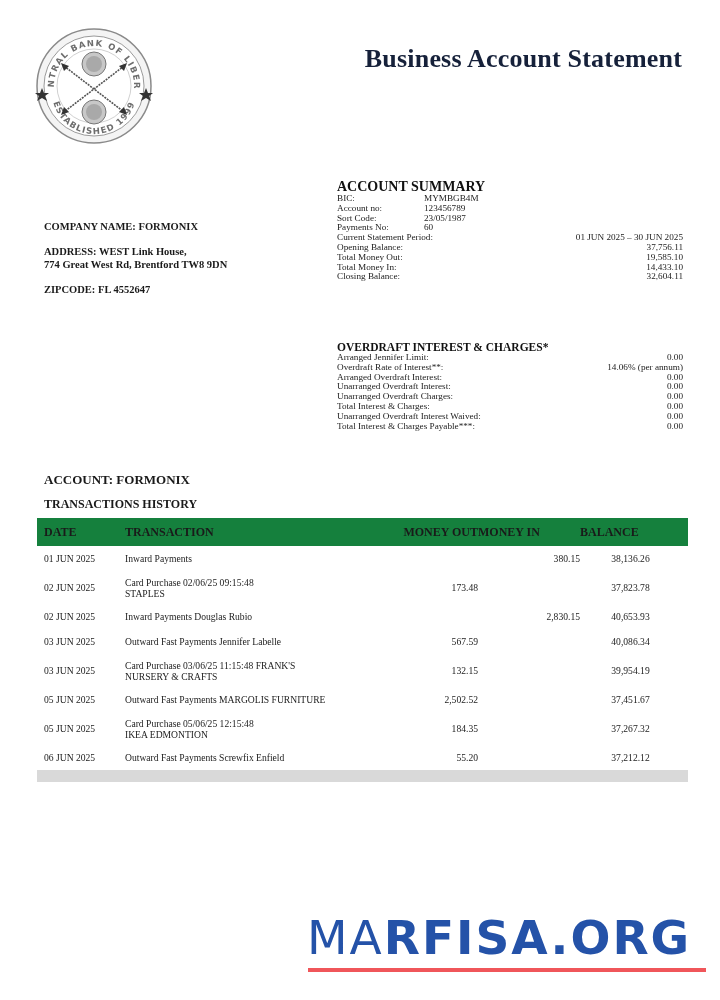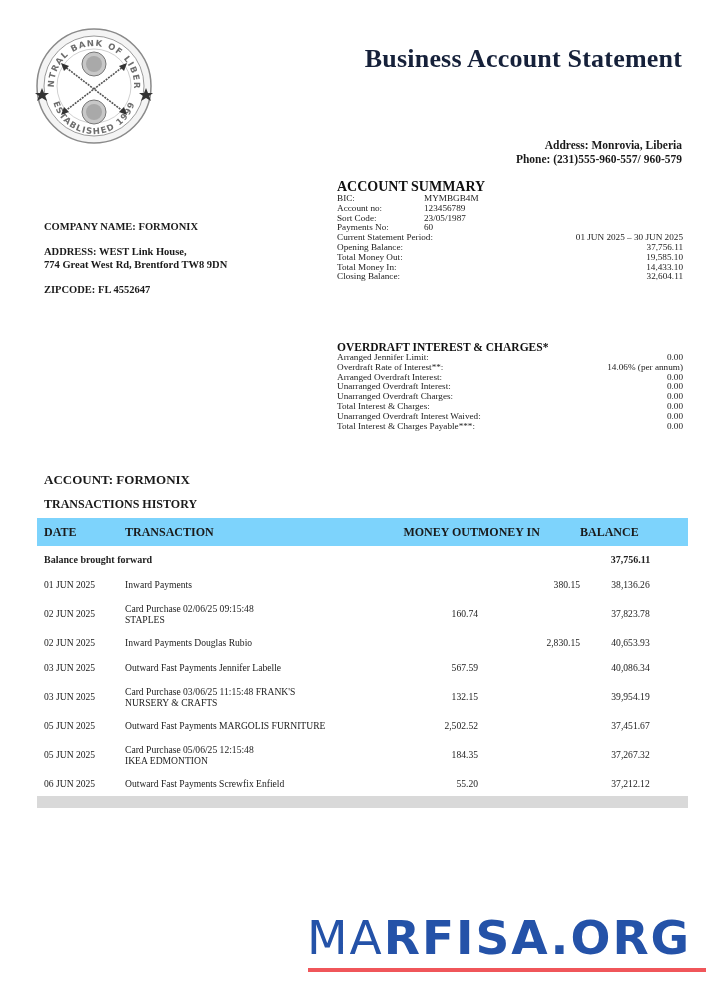--- a/index.html
+++ b/index.html
@@ -57,21 +57,21 @@
       position: absolute; left: 44px; top: 497px;
       font-size: 12px; font-weight: bold; color: #1a1a1a;
     }
 
     
     .tx-table {
       position: absolute; left: 37px; top: 518px; width: 651px;
       border-collapse: collapse;
     }
     .tx-table th {
-      background: #7dd3fc; height: 28px; font-size: 12px; font-weight: bold;
+      background: #15803d; height: 28px; font-size: 12px; font-weight: bold;
       color: #1a1a1a; text-align: left; vertical-align: middle; padding: 0;
     }
     .tx-table td {
       font-size: 9.6px; color: #222; vertical-align: middle; padding: 0;
       line-height: 11px;
     }
     .c-date { width: 88px; padding-left: 7px !important; }
     .c-desc { width: 245px; }
     .c-out { width: 108px; text-align: right !important; padding-right: 0 !important; }
     .c-in  { width: 102px; text-align: right; }
@@ -128,24 +128,20 @@
     <circle cx="60" cy="38" r="8" fill="#a9a9a9"></circle>
     <circle cx="60" cy="86" r="12" fill="#c8c8c8" stroke="#777" stroke-width="1"></circle>
     <circle cx="60" cy="86" r="8" fill="#a9a9a9"></circle>
 
     <polygon points="8,62 10,67 15,67 11,70 13,75 8,72 3,75 5,70 1,67 6,67" fill="#333"></polygon>
     <polygon points="112,62 114,67 119,67 115,70 117,75 112,72 107,75 109,70 105,67 110,67" fill="#333"></polygon>
   </svg>
 
   <div class="doc-title">Business Account Statement</div>
 
-  <div class="bank-contact">
-    <div>Address: Monrovia, Liberia</div>
-    <div>Phone: (231)555-960-557/ 960-579</div>
-  </div>
 
   <div class="company">
     <div>COMPANY NAME: FORMONIX</div>
     <div class="gap"></div>
     <div>ADDRESS: WEST Link House,</div>
     <div>774 Great West Rd, Brentford TW8 9DN</div>
     <div class="gap"></div>
     <div>ZIPCODE: FL 4552647</div>
   </div>
 
@@ -241,43 +237,37 @@
     <thead>
       <tr>
         <th class="c-date">DATE</th>
         <th class="c-desc">TRANSACTION</th>
         <th class="c-out">MONEY OUT</th>
         <th class="c-in">MONEY IN</th>
         <th class="c-bal">BALANCE</th>
       </tr>
     </thead>
     <tbody>
-      <tr class="bf">
-        <td class="c-date" colspan="2">Balance brought forward</td>
-        <td class="c-out"></td>
-        <td class="c-in"></td>
-        <td class="c-bal">37,756.11</td>
-      </tr>
 
       <tr class="row-single">
         <td class="c-date">01 JUN 2025</td>
         <td class="c-desc">
             <span class="desc-line">Inward Payments</span>
           </td>
         <td class="c-out"></td>
         <td class="c-in">380.15</td>
         <td class="c-bal">38,136.26</td>
       </tr>
       <tr class="row-double">
         <td class="c-date">02 JUN 2025</td>
         <td class="c-desc">
             <span class="desc-line">Card Purchase 02/06/25 09:15:48</span>
             <span class="desc-line">STAPLES</span>
           </td>
-        <td class="c-out">160.74</td>
+        <td class="c-out">173.48</td>
         <td class="c-in"></td>
         <td class="c-bal">37,823.78</td>
       </tr>
       <tr class="row-single">
         <td class="c-date">02 JUN 2025</td>
         <td class="c-desc">
             <span class="desc-line">Inward Payments Douglas Rubio</span>
           </td>
         <td class="c-out"></td>
         <td class="c-in">2,830.15</td>

